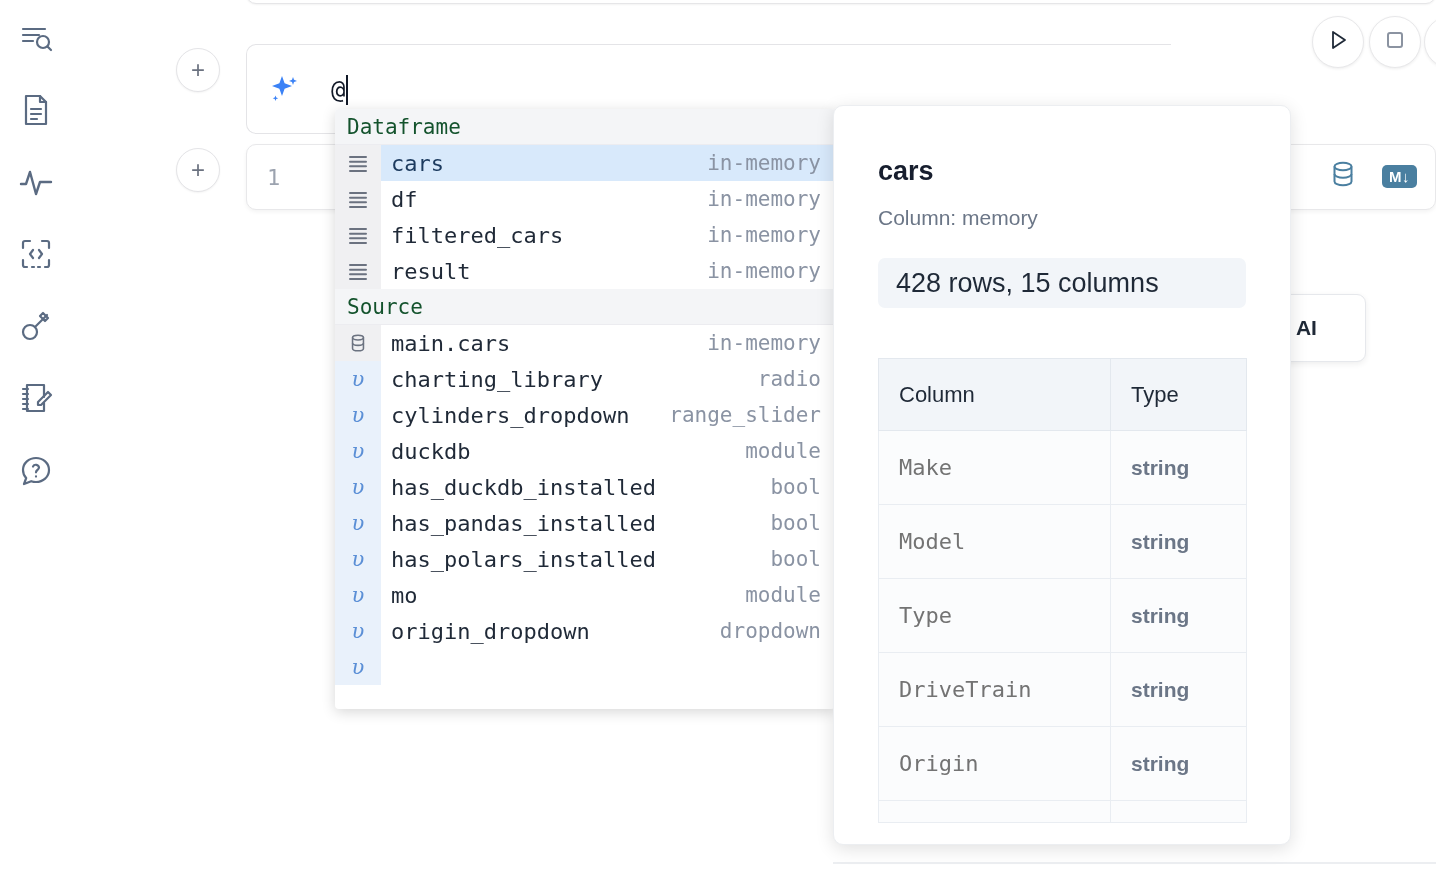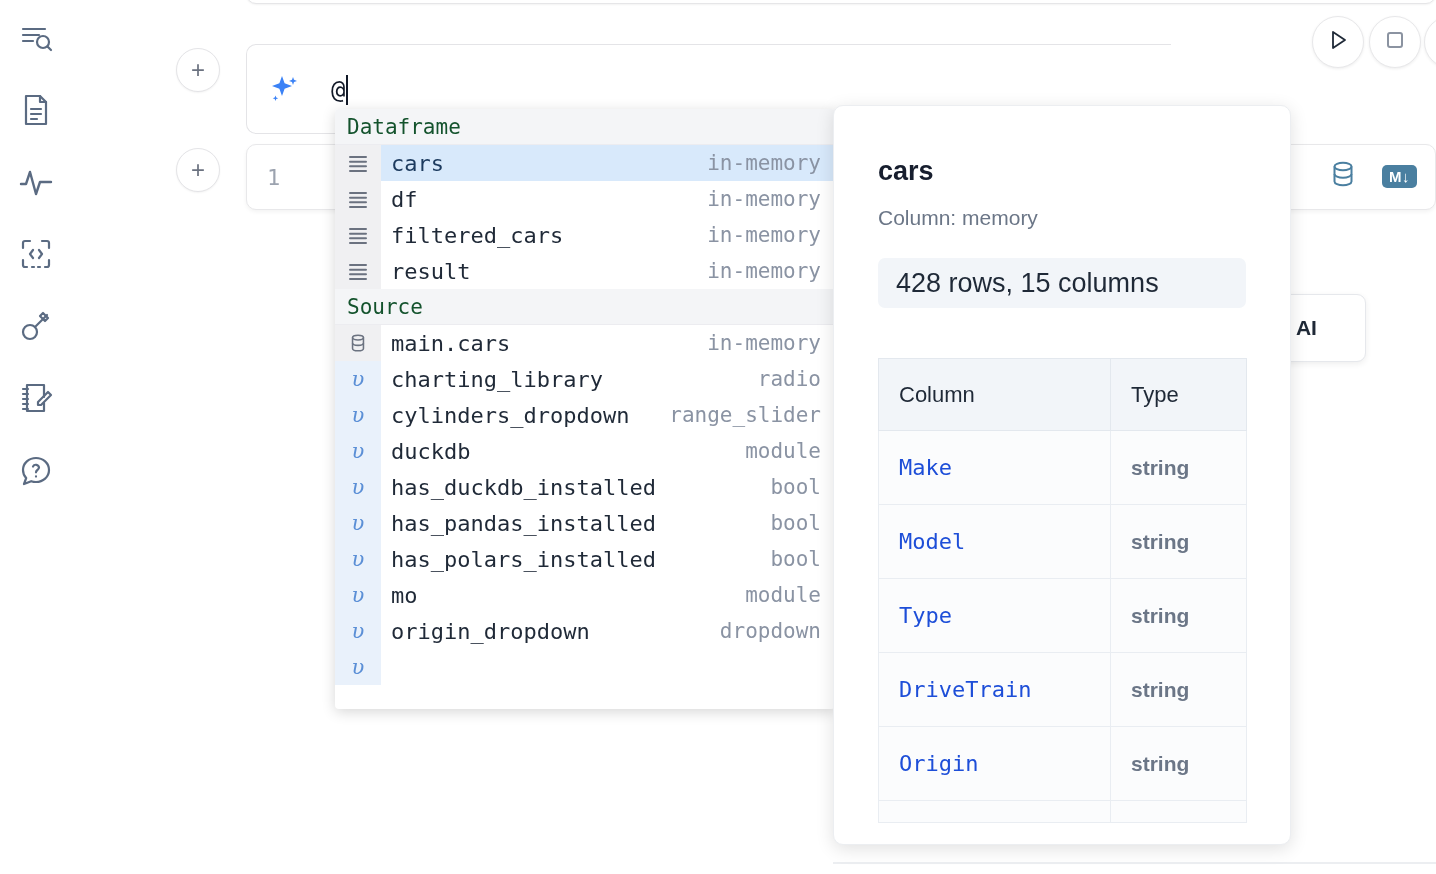--- a/index.html
+++ b/index.html
@@ -327,21 +327,21 @@
   }
   .dp-table td {
     border: 1px solid #e9edf2;
     padding: 18px 0 18px 20px;
     height: 74px;
     background: #fbfcfd;
   }
   .dp-col-name {
     font-family: "DejaVu Sans Mono", monospace;
     font-size: 22px;
-    color: #1d4ed8;
+    color: #737373;
   }
   .dp-col-type {
     font-size: 21px;
     color: #6b7687;
     font-weight: bold;
   }
   .dp-table col.c1 { width: 232px; }
   .dp-table col.c2 { width: 136px; }
   .dp-table tr.partial td { height: 22px; padding: 0; }
 

